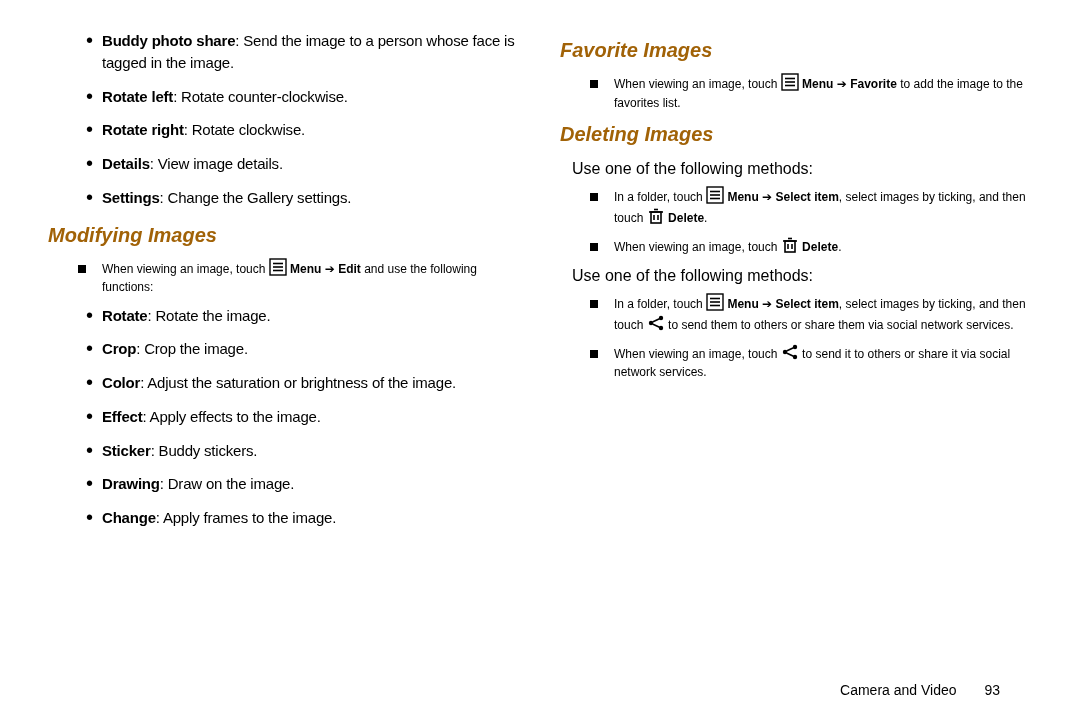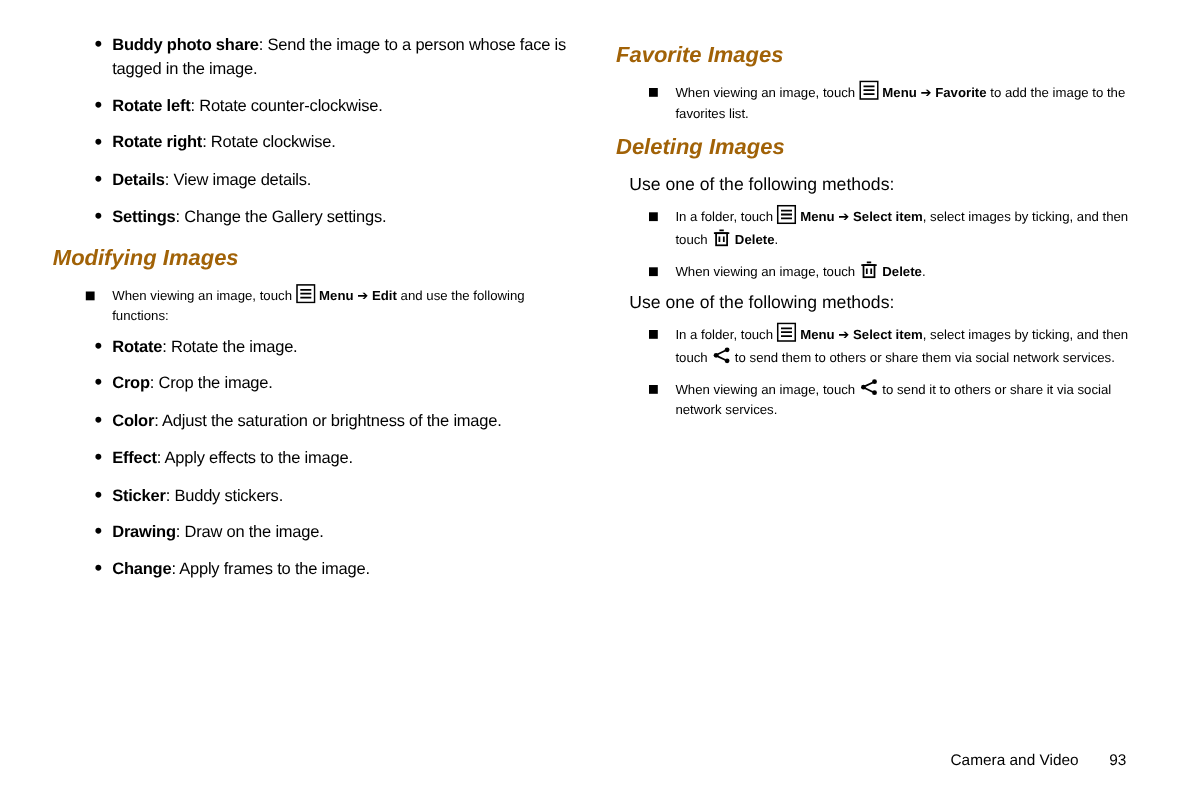--- a/index.html
+++ b/index.html
@@ -75,21 +75,21 @@
   }
   svg.icon {
     display: inline-block;
     vertical-align: -3px;
     width: 18px;
     height: 18px;
   }
   .footer {
     position: absolute;
     bottom: 22px;
-    right: 56px;
+    right: 80px;
     font-size: 14px;
     margin-left: 14px;
   }
   .footer .pg {
     margin-left: 24px;
   }
 </style>
 </head>
 <body>
 

